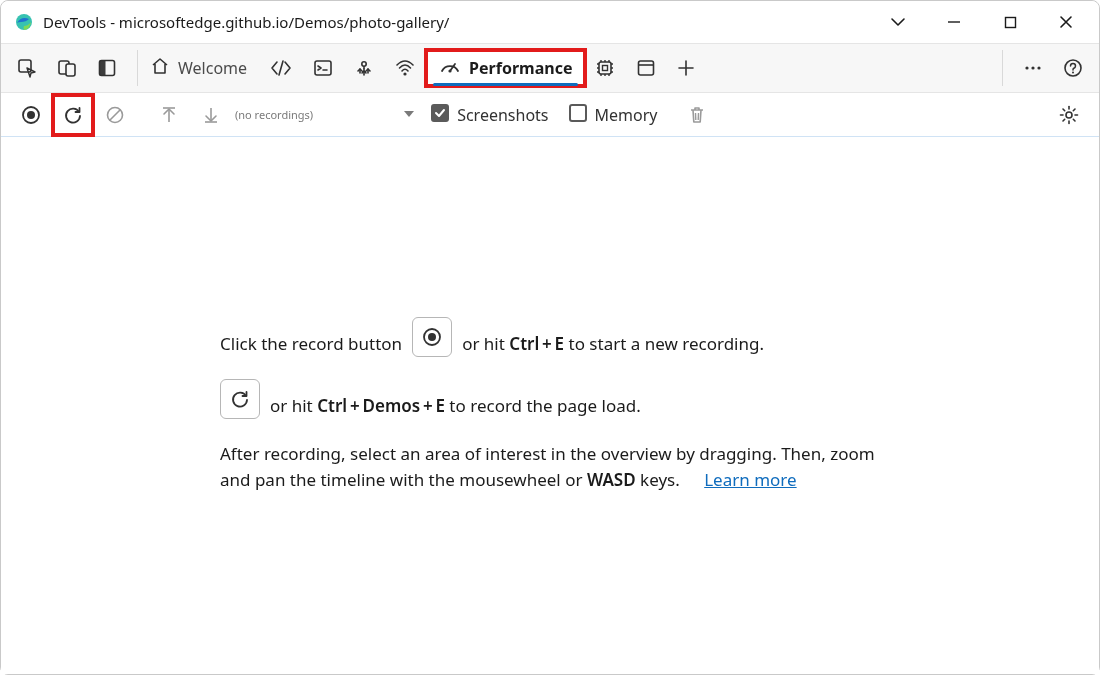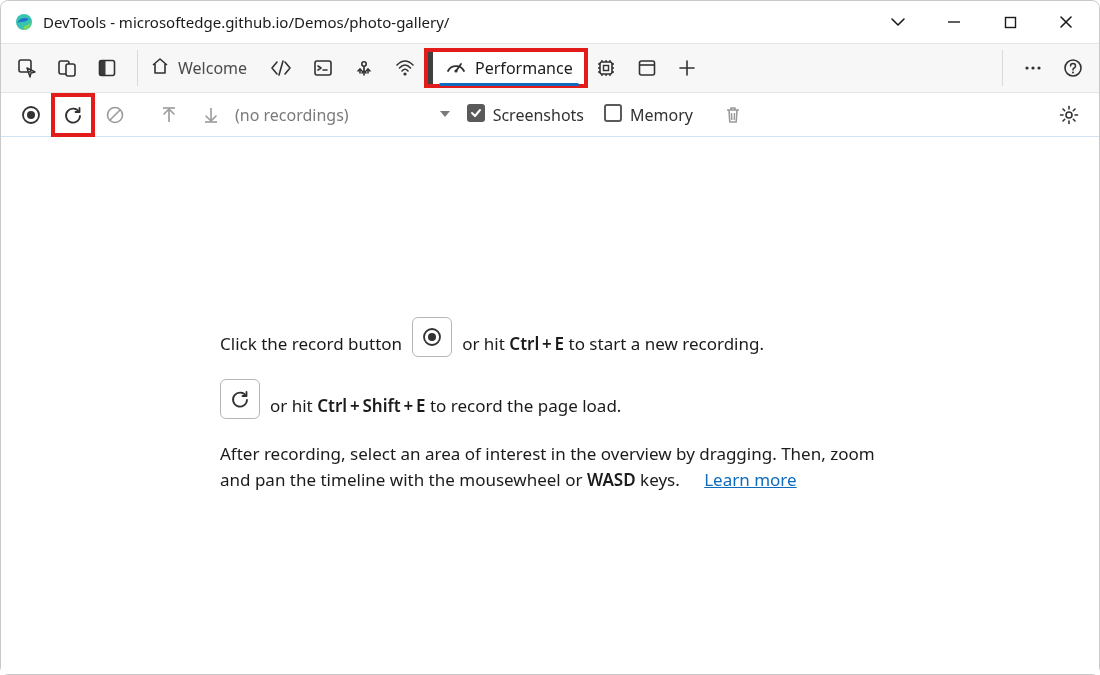--- a/index.html
+++ b/index.html
@@ -84,22 +84,23 @@
     height: 100%;
     padding: 0 12px;
     color: #323232;
     font-size: 16px;
     position: relative;
     border-right: 1px solid transparent;
   }
   .tab.icononly { padding: 0 10px; }
   .tab.active {
     background: #fff;
-    border-left: 7px solid #404040;
+    border-left: 1px solid #404040;
     border-right: 1px solid #d9d9d9;
+    font-weight: bold;
   }
   .tab.active::after {
     content: "";
     position: absolute;
     left: 6px; right: 6px; bottom: 0;
     height: 3px;
     background: #0f6cbd;
     border-radius: 2px;
   }
   .tab .lbl { font-size: 16px; color: #4b4b4b; }
@@ -127,21 +128,21 @@
     color: #323232;
   }
   .tbtn {
     width: 40px; height: 40px;
     display: flex; align-items: center; justify-content: center;
     color: #323232;
   }
   .tbtn.disabled { color: #9a9a9a; }
   .placeholder {
     color: #7a7a7a;
-    font-size: 16px;
+    font-size: 11px;
     margin-left: 2px;
     margin-right: 6px;
   }
   .dropdown-caret {
     color: #7a7a7a;
     margin-right: 14px;
   }
   .chk {
     display: flex; align-items: flex-start; gap: 8px;
     font-size: 16px; color: #323232;
@@ -441,21 +442,21 @@
       </p>
       <p class="row">
         <span class="sqbtn">
           <svg width="20" height="20" viewBox="0 0 20 20">
               <path d="M16 7 A7 7 0 1 0 17 11" fill="none" stroke="currentColor" stroke-width="1.8" stroke-linecap="round"></path>
               <path d="M16.5 3 L16.5 7 L12.5 7" fill="none" stroke="currentColor" stroke-width="1.8" stroke-linecap="round" stroke-linejoin="round"></path>
             </svg>
         </span>
         <span>
           <span>or hit</span>
-          <b>Ctrl + Shift + E</b>
+          <b>Ctrl + Demos + E</b>
           <span>to record the page load.</span>
         </span>
       </p>
       <p>
         <span>After recording, select an area of interest in the overview by dragging. Then, zoom and pan the timeline with the mousewheel or </span><b>WASD</b><span> keys. </span><a href="#">Learn&nbsp;more</a>
       </p>
     </div>
   </div>
 
 </div>

